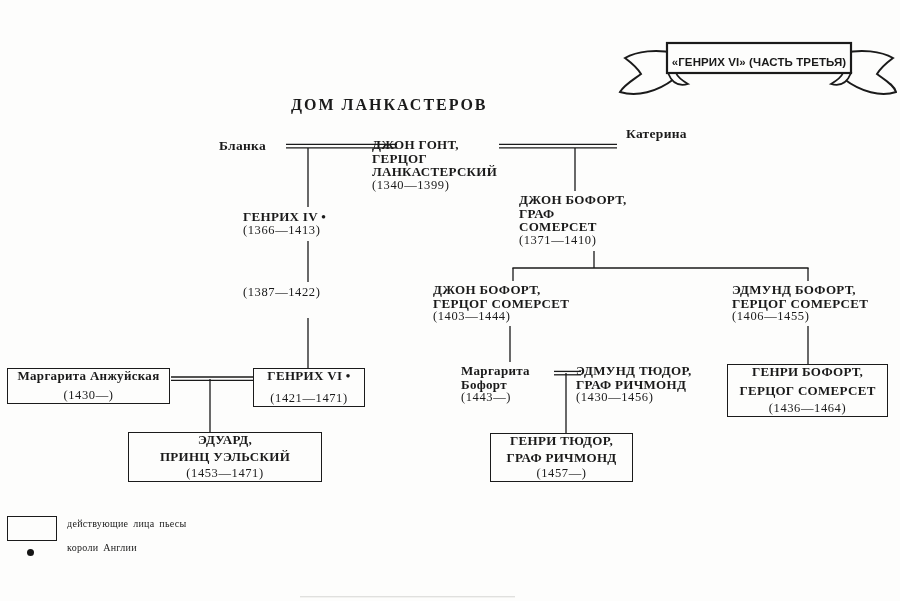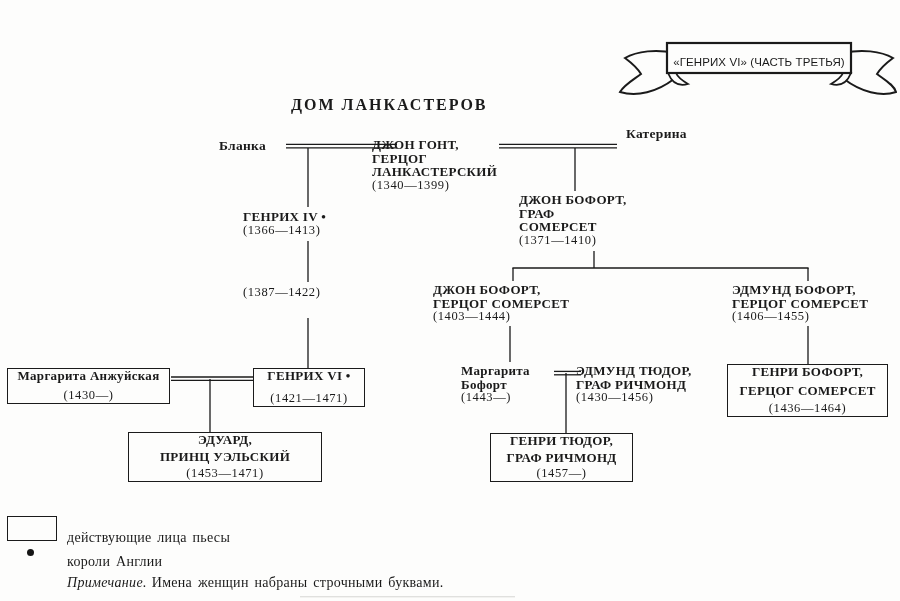--- a/index.html
+++ b/index.html
@@ -9,22 +9,22 @@
   .page-title{position:absolute;left:291px;top:96px;width:300px;
         font-size:16px;font-weight:700;letter-spacing:2px;white-space:nowrap;}
   .node{position:absolute;display:flex;flex-direction:column;}
   .node-line{font-size:13px;font-weight:700;line-height:13.6px;letter-spacing:0.3px;white-space:nowrap;}
   .date-line{font-size:12.5px;font-weight:400;line-height:13.6px;letter-spacing:0.6px;white-space:nowrap;}
   .side-name{position:absolute;font-size:13.5px;font-weight:700;letter-spacing:0.3px;white-space:nowrap;}
   .pbox{position:absolute;box-sizing:border-box;border:1.6px solid #1b1b1b;background:transparent;
         display:flex;flex-direction:column;align-items:center;justify-content:space-between;text-align:center;}
   .banner-text{position:absolute;left:667px;top:43px;width:184px;height:38px;display:flex;
         align-items:center;justify-content:center;font-family:"Liberation Sans", sans-serif;
-        font-weight:400;font-size:11.5px;letter-spacing:0.1px;white-space:nowrap;}
-  .legend-text{position:absolute;font-size:14px;letter-spacing:0.3px;word-spacing:2px;white-space:nowrap;margin-top:12px;}
+        font-weight:700;font-size:11.5px;letter-spacing:0.1px;white-space:nowrap;}
+  .legend-text{position:absolute;font-size:10px;letter-spacing:0.3px;word-spacing:2px;white-space:nowrap;}
   .legend-sample-box{position:absolute;left:7px;top:516px;width:50px;height:25px;
         box-sizing:border-box;border:1.6px solid #1b1b1b;}
   .legend-bullet{position:absolute;left:27px;top:549px;width:7px;height:7px;border-radius:50%;background:#151515;}
   .note-label{font-style:italic;}
   .note-text{margin-left:5px;}
 </style>
 </head>
 <body>
 
 <div class="page">
@@ -153,17 +153,14 @@
   <div class="pbox" style="left:727px;top:364px;width:161px;height:53px">
     <div class="node-line">ГЕНРИ БОФОРТ,</div>
     <div class="node-line">ГЕРЦОГ СОМЕРСЕТ</div>
     <div class="date-line">(1436—1464)</div>
   </div>
 
   <div class="legend-sample-box"></div>
   <div class="legend-text" style="left:67px;top:518px">действующие лица пьесы</div>
   <div class="legend-bullet"></div>
   <div class="legend-text" style="left:67px;top:542px">короли Англии</div>
-  <div class="legend-text" style="left:67px;top:563px">
-    <span class="note-label">Примечание.</span><span class="note-text">Имена женщин набраны строчными буквами.</span>
-  </div>
 
 </div>
 
 </body></html>

